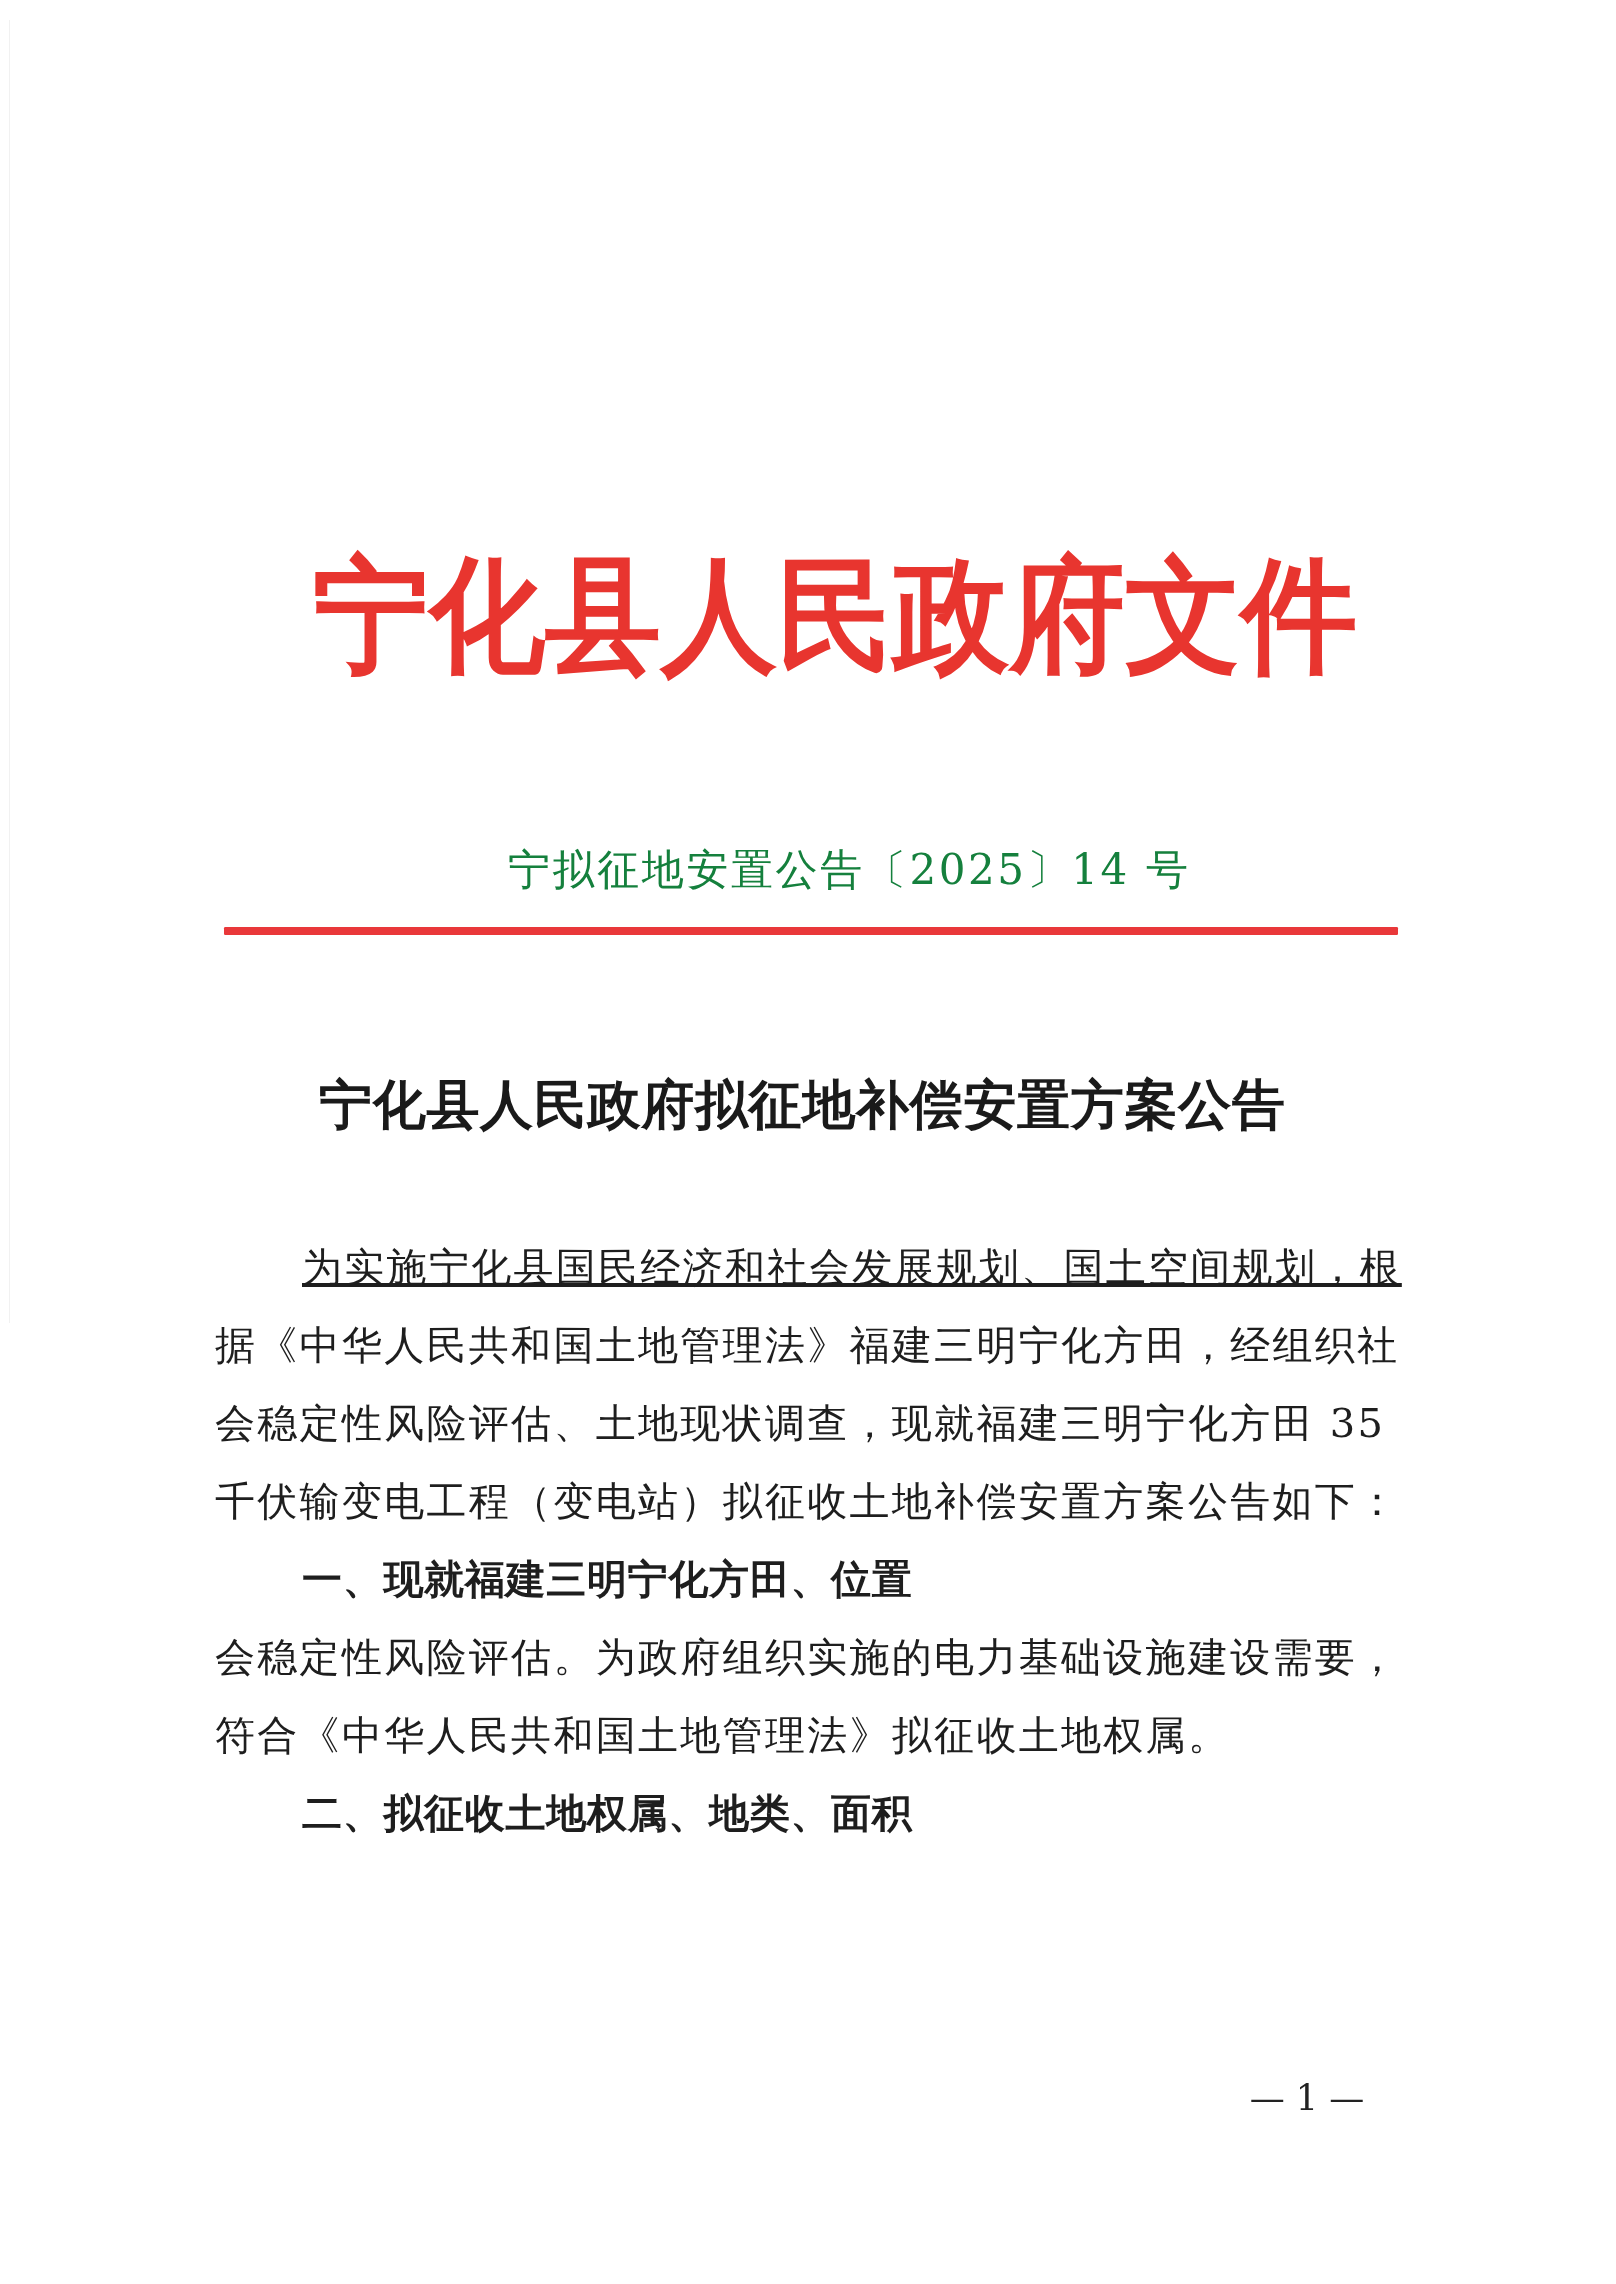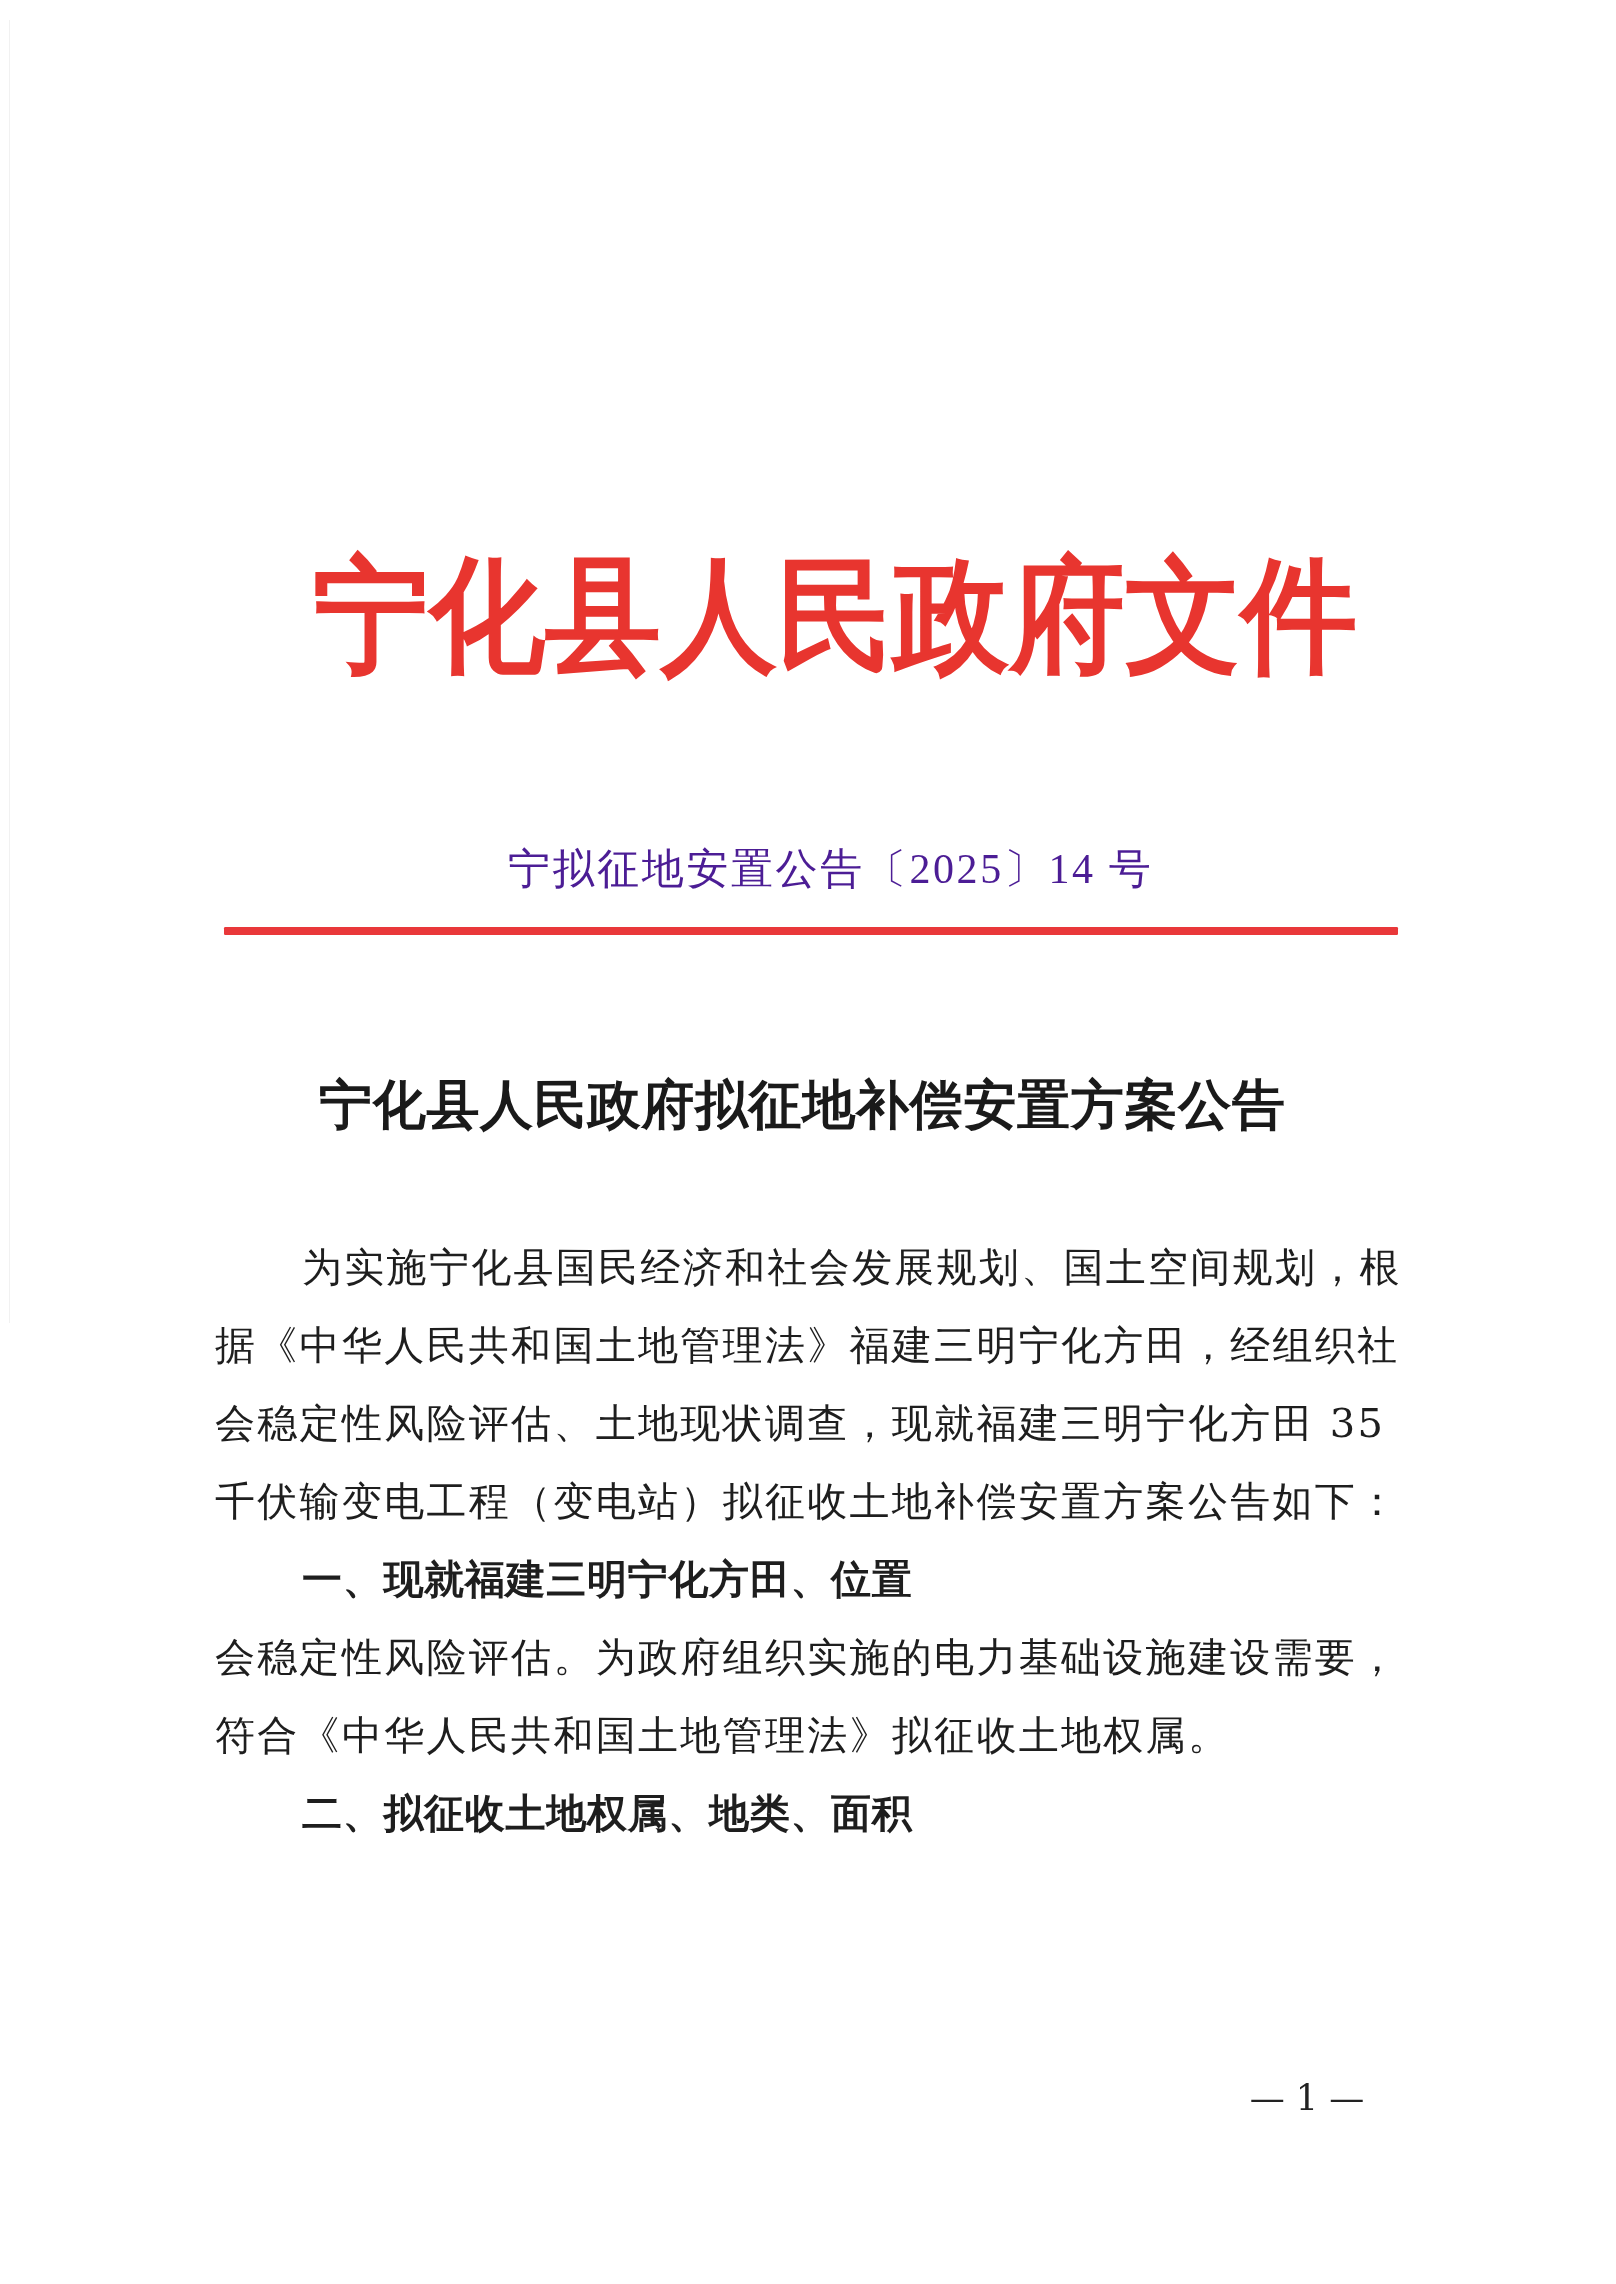--- a/index.html
+++ b/index.html
@@ -52,23 +52,22 @@
   .doc-number {
     position: absolute;
     left: 508px;
     top: 837px;
     width: 626px;
     height: 65px;
     font-size: 42px;
     line-height: 65px;
     text-align: left;
     letter-spacing: 2.6px;
-    color: #4c1d95;
+    color: #15803d;
     white-space: nowrap;
-    font-family: Liberation Serif, serif;
   }
   .red-rule {
     position: absolute;
     left: 224px;
     top: 927px;
     width: 1174px;
     height: 7.8px;
     background: #e9383a;
     border-radius: 1.3px;
   }
@@ -93,21 +92,21 @@
     width: 1212px;
   }
   .line {
     height: 78px;
     line-height: 78px;
     font-size: 40px;
     white-space: nowrap;
     letter-spacing: 2.3px;
     color: #1e1e1e;
   }
-  .line.indent { padding-left: 87px; }
+  .line.indent { padding-left: 87px; text-decoration: underline; }
   .line.heading {
     padding-left: 87px;
     font-family: "DejaVu Sans", "Liberation Sans", sans-serif;
     font-weight: bold;
     font-size: 40px;
     letter-spacing: 0.7px;
   }
   .page-number {
     position: absolute;
     left: 1232px;

